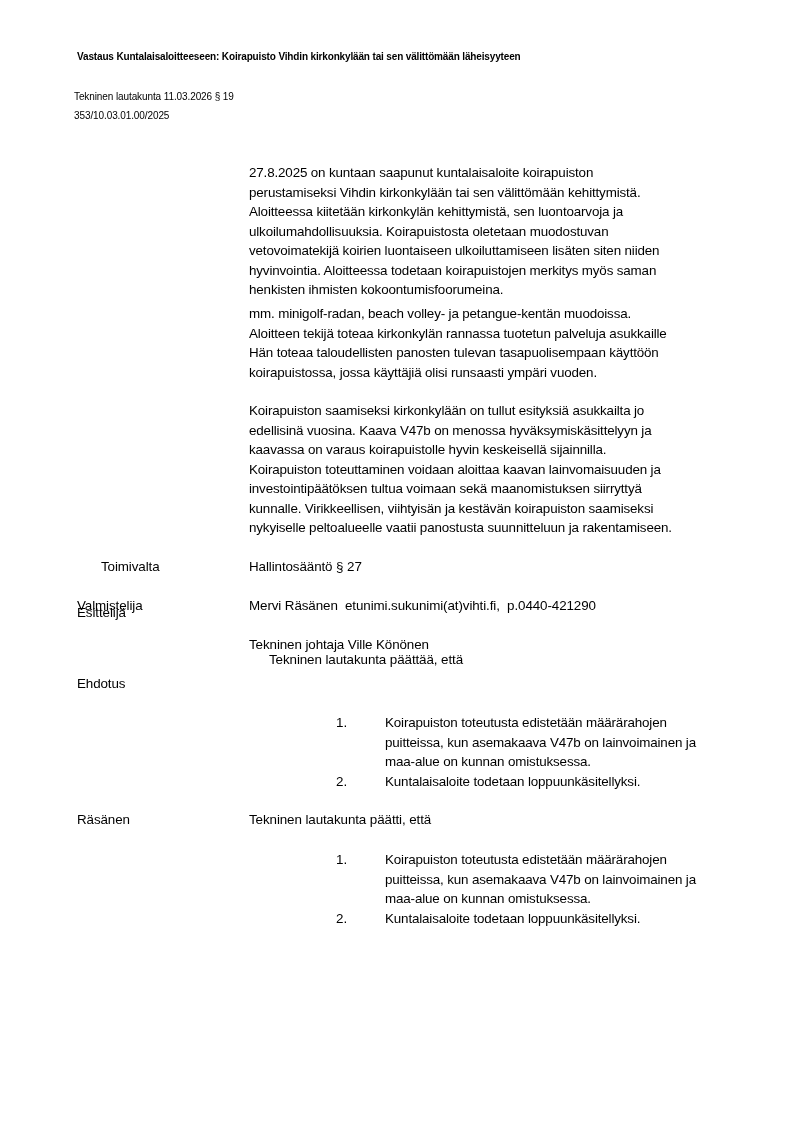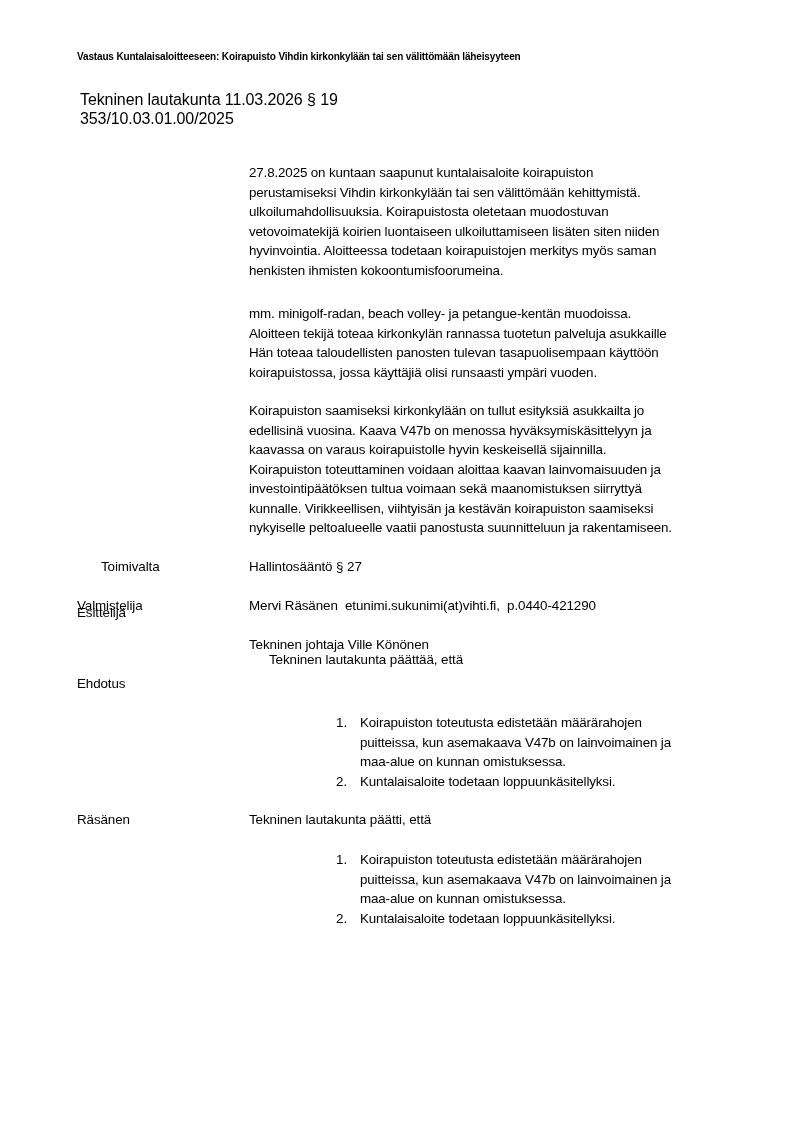--- a/index.html
+++ b/index.html
@@ -19,23 +19,23 @@
     .abs { position: absolute; }
     .title {
       left: 77px;
       top: 51px;
       font-weight: bold;
       font-size: 10px;
       letter-spacing: -0.15px;
       white-space: nowrap;
     }
     .meta-line {
-      left: 80px;
+      left: 74px;
       white-space: nowrap;
-      font-size: 16px;
+      font-size: 10px;
       letter-spacing: -0.1px;
     }
     .para {
       left: 249px;
       width: 520px;
     }
     .para .line {
       display: block;
       height: 19.5px;
       line-height: 19.5px;
@@ -67,36 +67,38 @@
       position: absolute;
       left: 0;
       top: 0;
     }
     .olist .line {
       display: block;
       height: 19.5px;
       line-height: 19.5px;
       white-space: nowrap;
       letter-spacing: -0.15px;
+      margin-left: 25px;
     }
     .olist .num {
       line-height: 19.5px;
     }
   </style>
 </head>
 <body>
 
 <div class="abs title">Vastaus Kuntalaisaloitteeseen: Koirapuisto Vihdin kirkonkylään tai sen välittömään läheisyyteen</div>
 
 <div class="abs meta-line" style="top:91px;">Tekninen lautakunta 11.03.2026 § 19</div>
 <div class="abs meta-line" style="top:110px;">353/10.03.01.00/2025</div>
 
 <div class="abs para" style="top:149px;margin-top:14px;">
   <span class="line">27.8.2025 on kuntaan saapunut kuntalaisaloite koirapuiston</span>
   <span class="line">perustamiseksi Vihdin kirkonkylään tai sen välittömään kehittymistä.</span>
+  <span class="line">Aloitteessa kiitetään kirkonkylän kehittymistä, sen luontoarvoja  ja</span>
   <span class="line">ulkoilumahdollisuuksia. Koirapuistosta oletetaan muodostuvan</span>
   <span class="line">vetovoimatekijä  koirien luontaiseen ulkoiluttamiseen lisäten siten niiden</span>
   <span class="line">hyvinvointia.  Aloitteessa todetaan koirapuistojen merkitys myös saman</span>
   <span class="line">henkisten ihmisten kokoontumisfoorumeina.</span>
 </div>
 
 <div class="abs para" style="top:304px;">
   <span class="line">mm.  minigolf-radan, beach volley- ja petangue-kentän muodoissa.</span>
   <span class="line">Aloitteen tekijä toteaa kirkonkylän rannassa tuotetun palveluja asukkaille</span>
   <span class="line">Hän toteaa taloudellisten panosten tulevan tasapuolisempaan käyttöön</span>

